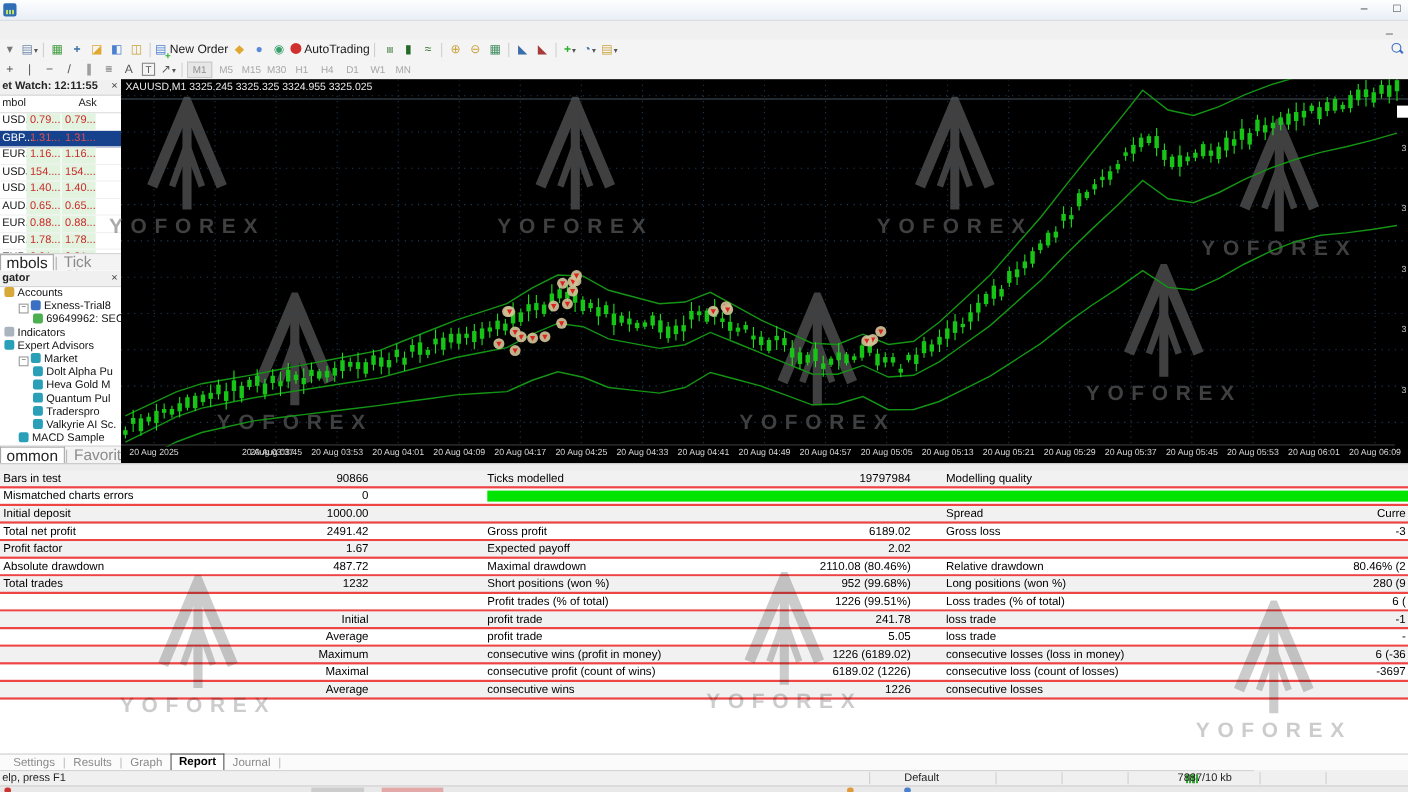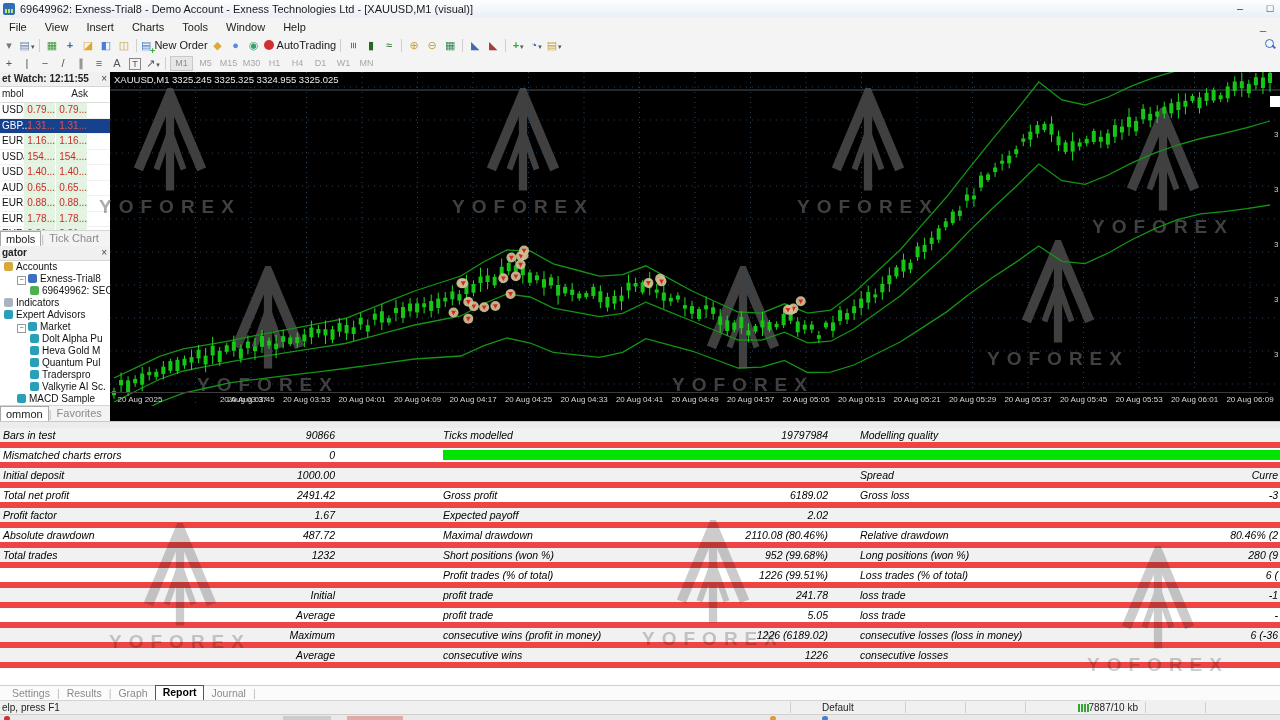--- a/index.html
+++ b/index.html
@@ -34,81 +34,79 @@
   .phead .x{position:absolute;right:3px;top:0;font-weight:normal;color:#444;}
   #mw-cols{position:relative;height:15px;border-bottom:1px solid #dcdcdc;font-size:10px;color:#222;}
   #mw-cols .c1{position:absolute;left:2px;top:1px;}
   #mw-cols .c2{position:absolute;right:55px;top:1px;margin-top:36px;}
   #mw-cols .c3{position:absolute;right:22px;top:1px;}
   .mwrow{position:relative;height:14.5px;font-size:10px;border-bottom:1px solid #f0f0f0;}
   .mwrow .sym{position:absolute;left:0;top:0;width:24px;height:100%;padding-left:2px;line-height:14px;color:#111;}
   .mwrow .bid,.mwrow .ask{position:absolute;top:0;height:100%;line-height:14px;text-align:right;}
   .mwrow .bid{left:24px;width:31px;}
   .mwrow .ask{left:56px;width:31px;}
-  .ptabs{position:relative;height:15px;background:#f3f3f3;border-top:1px solid #d5d5d5;font-size:11px;display:flex;align-items:center;}
+  .ptabs{position:relative;height:15px;background:#f3f3f3;border-top:1px solid #d5d5d5;font-size:14px;display:flex;align-items:center;}
   .ptab{padding:1px 5px;color:#8a8a8a;height:13px;line-height:12px;}
   .ptab.active{background:#fff;border:1px solid #a8a8a8;border-bottom:none;color:#222;}
   .navitem{position:relative;height:12px;line-height:12px;font-size:10px;white-space:nowrap;color:#111;}
   .nicon{display:inline-block;width:9px;height:9px;border-radius:2px;margin:0 3px -1px 0;}
   .nbox{display:inline-block;width:7px;height:7px;border:1px solid #9a9a9a;background:#fff;font-size:7px;line-height:6px;text-align:center;color:#444;margin-right:2px;vertical-align:0px;}
   
   #chart{left:110px;top:72px;width:1170px;height:349px;background:#000;}
   #chart-header{position:absolute;left:4px;top:2px;font-size:9.5px;color:#e8e8e8;white-space:nowrap;z-index:5;}
   #plot{position:absolute;left:0;top:0;z-index:3;}
-  #axis{position:absolute;left:0;top:320px;width:1158px;height:15px;border-top:1px solid #3c3c3c;z-index:4;}
+  #axis{position:absolute;left:0;top:332px;width:1158px;height:15px;border-top:1px solid #3c3c3c;z-index:4;}
   .axlbl{position:absolute;top:2px;width:56px;text-align:center;font-size:8px;color:#d6d6d6;white-space:nowrap;}
   .wm{display:flex;flex-direction:column;align-items:center;position:absolute;width:150px;pointer-events:none;}
   .wm .wmtext{font-size:19px;font-weight:bold;letter-spacing:7px;margin-top:4px;font-family:"Liberation Sans",sans-serif;}
   .wm-dark{color:#6f6f6f;opacity:.58;z-index:1;}
   .wm-light{color:#c3c3c3;opacity:.85;mix-blend-mode:multiply;z-index:6;}
   
   #splitter{left:0;top:421px;width:1280px;height:7px;background:#ececec;border-top:1px solid #c9c9c9;border-bottom:1px solid #b5b5b5;}
   
   #report{left:0;top:428px;width:1280px;height:257px;background:#fff;overflow:hidden;}
-  .rrow{position:relative;height:14px;border-bottom:6px solid #ef4444;font-style:italic;}
+  .rrow{position:relative;height:14px;border-bottom:2px solid #ef4444;}
   .rrow.shade{background:#f1f1f1;}
   .rc{position:absolute;top:0;height:14px;line-height:14px;font-size:10.5px;white-space:nowrap;color:#000;}
   .rc1{left:3px;}  .rv1{right:945px;}
   .rc2{left:443px;} .rv2{right:452px;}
   .rc3{left:860px;} .rv3{right:2px;}
   .greenbar{position:absolute;left:443px;right:0;top:2px;height:10px;background:#00e400;}
   
   #btabs{left:0;top:685px;width:1280px;height:15px;background:#fbfbfb;border-top:1px solid #cfcfcf;display:flex;align-items:flex-end;font-size:10.5px;padding-left:5px;box-sizing:border-box;}
   .btab{padding:0 7px;height:13px;line-height:13px;color:#8a8a8a;}
   .btab.active{border:1px solid #555;border-bottom:none;color:#000;font-weight:bold;background:#fff;height:14px;}
   .btsep{color:#bbb;align-self:flex-end;height:13px;line-height:13px;}
   
   #statusbar{left:0;top:700px;width:1140px;height:14px;background:#f0f0f0;border-top:1px solid #d4d4d4;font-size:10px;color:#222;}
   #sb-help{position:absolute;left:2px;top:1px;}
   #sb-profile{position:absolute;left:822px;top:1px;}
   .sbsep{position:absolute;top:1px;width:1px;height:11px;background:#cfcfcf;}
-  #sb-conn{position:absolute;right:2px;top:1px;}
+  #sb-conn{position:absolute;right:20px;top:1px;}
   #sb-bars{position:absolute;right:50px;top:3px;width:12px;height:8px;
     background:repeating-linear-gradient(90deg,#35a535 0 2px,transparent 2px 3px);}
   
   #tasksliver{left:0;top:714px;width:1280px;height:6px;background:#e9e9e9;border-top:1px solid #cfcfcf;}
   .tsb{position:absolute;top:1px;height:5px;}
   
   #tb-search{position:absolute;right:4px;top:38px;width:12px;height:13px;}
   #tb-search .lens{position:absolute;left:1px;top:1px;width:7px;height:7px;border:1.5px solid #3a6ec4;border-radius:50%;}
   #tb-search .handle{position:absolute;left:8px;top:8px;width:4px;height:1.5px;background:#3a6ec4;transform:rotate(45deg);}
 </style>
 </head>
 <body>
 
 <div id="app">
 
   <div id="titlebar" class="abs">
     <div id="title-icon" class="abs"></div>
-    <div id="title-text" class="abs">69649962: Exness-Trial8 - Demo Account - Exness Technologies Ltd - [XAUUSD,M1 (visual)]</div>
     <div class="wctl abs" style="right:26px;">–</div>
     <div class="wctl abs" style="right:-4px;">□</div>
   </div>
 
-  <div id="menubar" class="abs"><span id="menu-items"><span class="menu-item">File</span><span class="menu-item">View</span><span class="menu-item">Insert</span><span class="menu-item">Charts</span><span class="menu-item">Tools</span><span class="menu-item">Window</span><span class="menu-item">Help</span></span></div>
   <div id="mdi-min" class="abs">_</div>
 
   <div id="toolbar1" class="abs">
       <span class="tbi"><span style="color: rgb(119, 119, 119);">▾</span></span>
       <span class="tbi"><span style="color: rgb(107, 134, 168);">▤</span><span class="caret">▾</span></span>
       <span class="vsep"></span>
       <span class="tbi"><span style="color: rgb(60, 154, 60);">▦</span></span>
       <span class="tbi"><span style="color: rgb(58, 110, 168); font-weight: bold;">+</span></span>
       <span class="tbi"><span style="color: rgb(224, 168, 48);">◪</span></span>
       <span class="tbi"><span style="color: rgb(74, 127, 208);">◧</span></span>
@@ -842,20 +840,27 @@
           <div class="rc rc3">loss trade</div>
           <div class="rc rv3">-</div>
         </div>
         <div class="rrow shade">
           <div class="rc rv1">Maximum</div>
           <div class="rc rc2">consecutive wins (profit in money)</div>
           <div class="rc rv2">1226 (6189.02)</div>
           <div class="rc rc3">consecutive losses (loss in money)</div>
           <div class="rc rv3">6 (-36</div>
         </div>
+        <div class="rrow">
+          <div class="rc rv1">Maximal</div>
+          <div class="rc rc2">consecutive profit (count of wins)</div>
+          <div class="rc rv2">6189.02 (1226)</div>
+          <div class="rc rc3">consecutive loss (count of losses)</div>
+          <div class="rc rv3">-3697</div>
+        </div>
         <div class="rrow shade">
           <div class="rc rv1">Average</div>
           <div class="rc rc2">consecutive wins</div>
           <div class="rc rv2">1226</div>
           <div class="rc rc3">consecutive losses</div>
           <div class="rc rv3"></div>
         </div>
       </div>
     <div id="report-watermarks">
         <div class="wm wm-light" style="left: 105px; top: 95px;">

